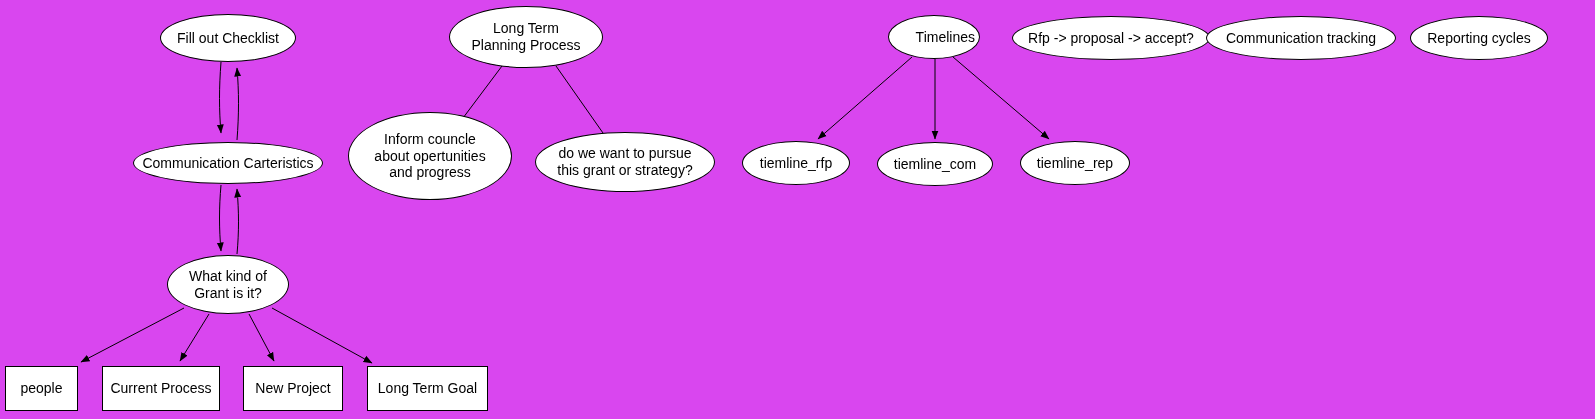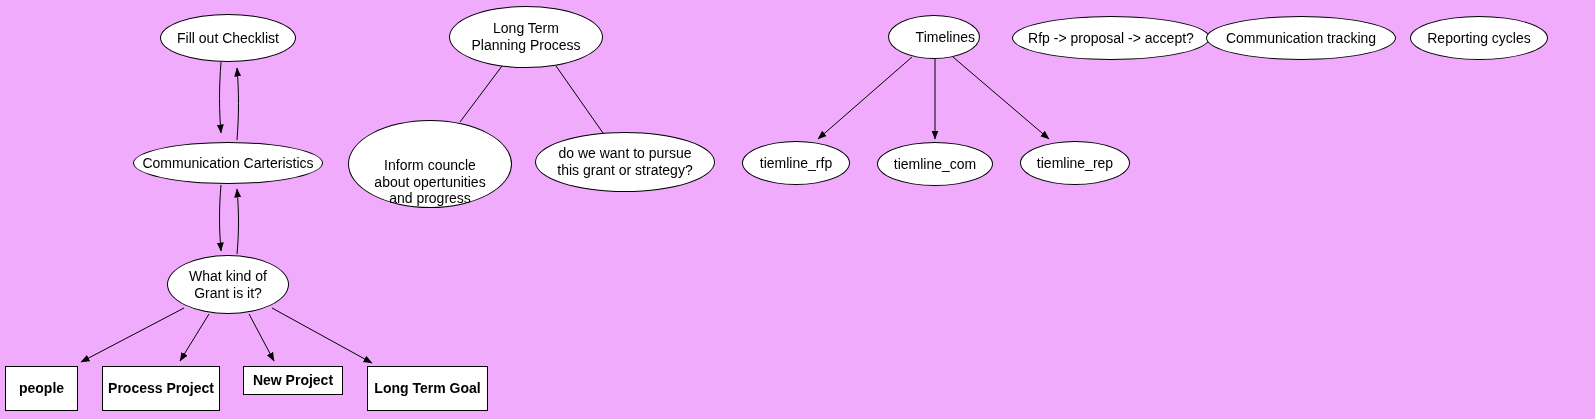--- a/index.html
+++ b/index.html
@@ -4,21 +4,21 @@
 <style>
   html, body {
     margin: 0;
     padding: 0;
     background: #ffffff;
   }
   .canvas {
     position: relative;
     width: 1595px;
     height: 419px;
-    background: #f0abfc;
+    background: #d946ef;
     font-family: "Liberation Sans", sans-serif;
     color: #000000;
     overflow: hidden;
   }
   .edges-layer {
     position: absolute;
     left: 0;
     top: 0;
     width: 1595px;
     height: 419px;
@@ -33,21 +33,20 @@
     border: 1px solid #000000;
     font-size: 14px;
     line-height: 1.18;
     text-align: center;
   }
   .node.ellipse {
     border-radius: 50%;
   }
   .node.box {
     border-radius: 0;
-    font-weight: bold;
   }
   .node .lbl {
     display: block;
     white-space: pre-line;
     padding: 0 4px;
   }
 </style>
 </head>
 <body>
 
@@ -90,37 +89,37 @@
   <div class="node ellipse" style="left:167px; top:255px; width:122px; height:59px;">
     <span class="lbl">What kind of
 Grant is it?</span>
   </div>
 
   <div class="node box" style="left:5px; top:366px; width:73px; height:45px;">
     <span class="lbl">people</span>
   </div>
 
   <div class="node box" style="left:102px; top:366px; width:118px; height:45px;">
-    <span class="lbl">Process Project</span>
+    <span class="lbl">Current Process</span>
   </div>
 
-  <div class="node box" style="left:243px; top:366px; width:100px; height:29px;">
+  <div class="node box" style="left:243px; top:366px; width:100px; height:45px;">
     <span class="lbl">New Project</span>
   </div>
 
   <div class="node box" style="left:367px; top:366px; width:121px; height:45px;justify-content:center;">
     <span class="lbl">Long Term Goal</span>
   </div>
 
   <div class="node ellipse" style="left:449px; top:6px; width:154px; height:62px;">
     <span class="lbl">Long Term
 Planning Process</span>
   </div>
 
-  <div class="node ellipse" style="left:348px; top:120px; width:164px; height:88px;align-items:flex-end;">
+  <div class="node ellipse" style="left:348px; top:112px; width:164px; height:88px;">
     <span class="lbl">Inform councle
 about opertunities
 and progress</span>
   </div>
 
   <div class="node ellipse" style="left:535px; top:132px; width:180px; height:60px;">
     <span class="lbl">do we want to pursue
 this grant or strategy?</span>
   </div>
 

